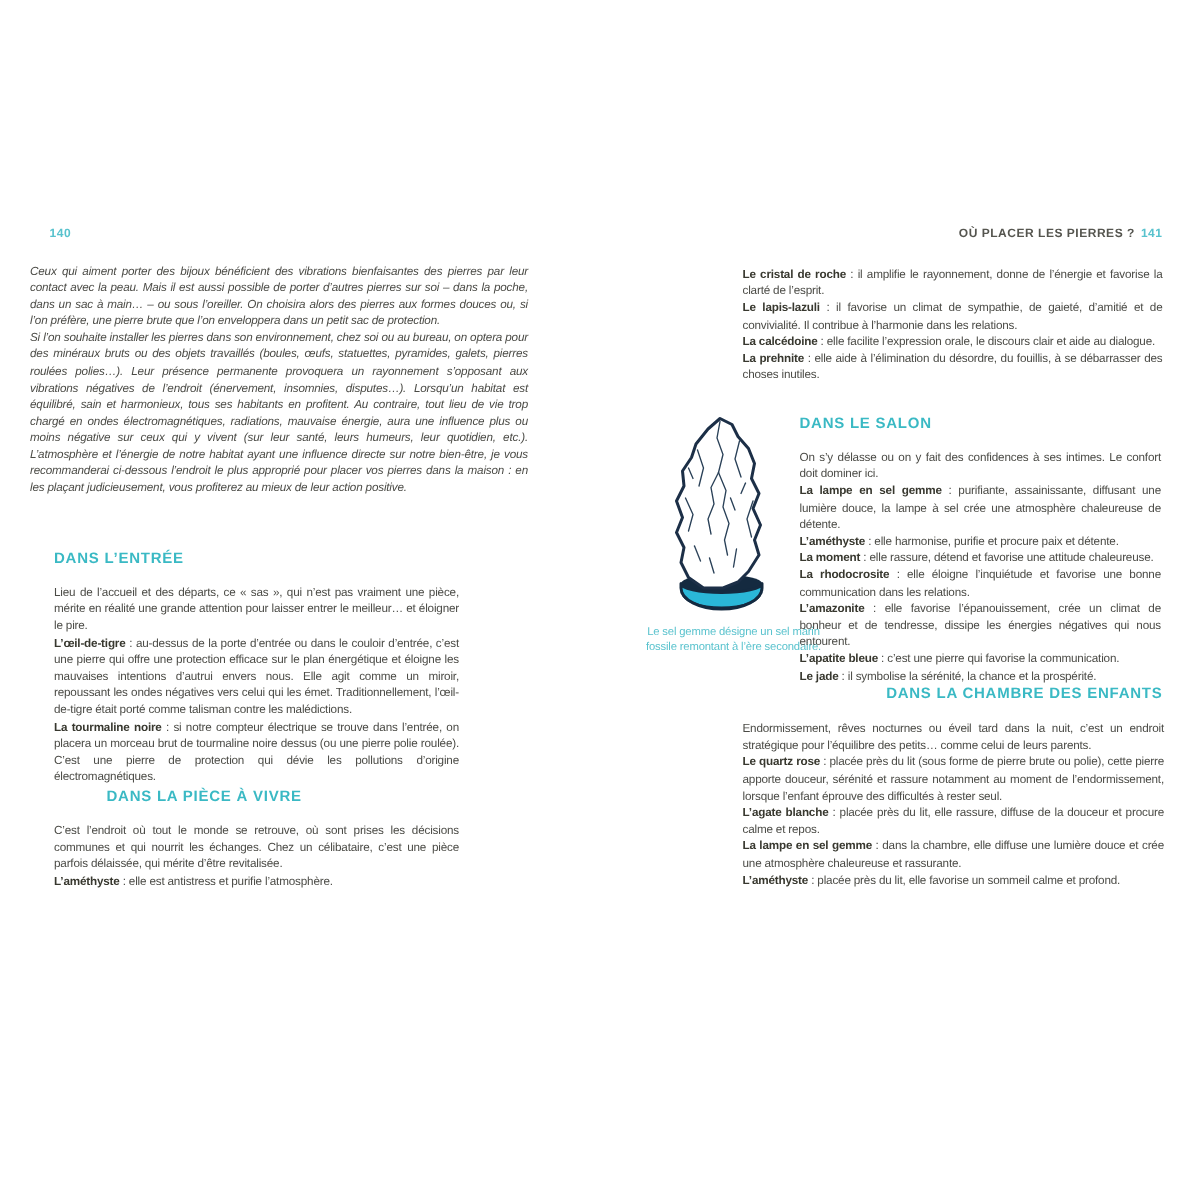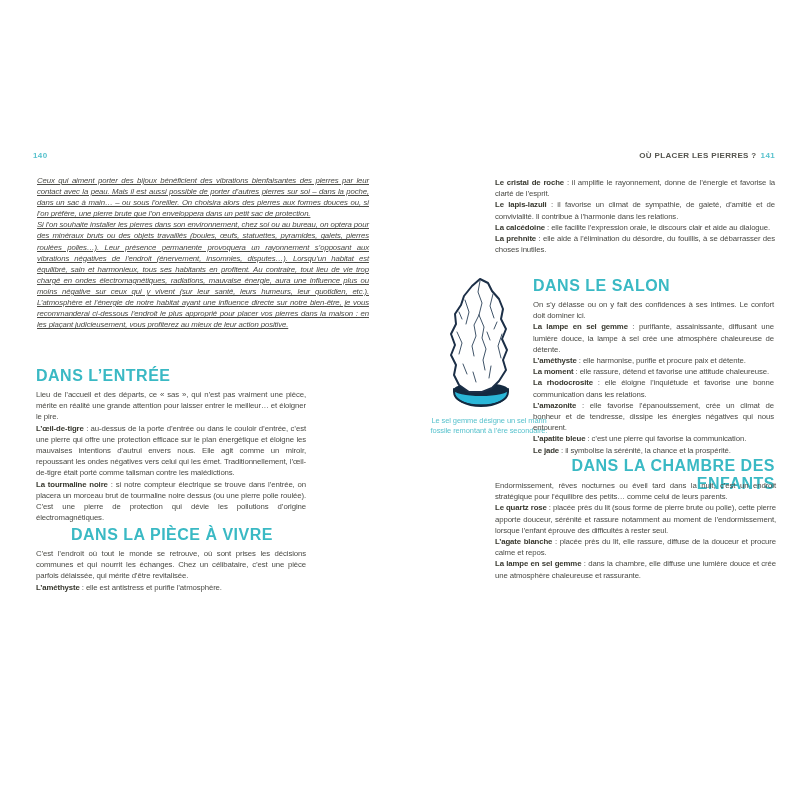--- a/index.html
+++ b/index.html
@@ -30,41 +30,41 @@
     position: absolute;
     font-size: 7.8px; line-height: 11.2px; letter-spacing: -0.12px;
     text-align: justify; color: #4b4b46;
   }
   .textblock p { margin: 0; }
   .textblock strong { font-weight: 700; color: #38382f; }
   .intro { font-style: italic; line-height: 11.1px; }
 
   .section-heading {
     position: absolute;
-    font-size: 16px; font-weight: 700; letter-spacing: 0.5px;
+    font-size: 10px; font-weight: 700; letter-spacing: 0.5px;
     color: #3ab9c4; white-space: nowrap;
   }
   .section-heading.centered { white-space: normal; text-align: right; }
 
   
   .lamp-figure { position: absolute; left: 429px; top: 272px; width: 104px; height: 140px; }
   .figure-caption {
     position: absolute; left: 429px; top: 416px; width: 120px;
     font-size: 7.5px; line-height: 10px; letter-spacing: -0.1px;
     color: #58c2cd; text-align: center;
   }
 </style>
 </head>
 <body>
 
 <div class="spread">
 
   <div class="folio folio-left">140</div>
 
-  <div class="textblock intro" style="left:37px; top:175px; width:332px;text-decoration:underline;">
+  <div class="textblock intro" style="left:20px; top:175px; width:332px;">
       <p><span>Ceux qui aiment porter des bijoux bénéficient des vibrations bienfaisantes des pierres par leur contact avec la peau. Mais il est aussi possible de porter d’autres pierres sur soi – dans la poche, dans un sac à main… – ou sous l’oreiller. On choisira alors des pierres aux formes douces ou, si l’on préfère, une pierre brute que l’on enveloppera dans un petit sac de protection.</span></p>
       <p><span>Si l’on souhaite installer les pierres dans son environnement, chez soi ou au bureau, on optera pour des minéraux bruts ou des objets travaillés (boules, œufs, statuettes, pyramides, galets, pierres roulées polies…). Leur présence permanente provoquera un rayonnement s’opposant aux vibrations négatives de l’endroit (énervement, insomnies, disputes…). Lorsqu’un habitat est équilibré, sain et harmonieux, tous ses habitants en profitent. Au contraire, tout lieu de vie trop chargé en ondes électromagnétiques, radiations, mauvaise énergie, aura une influence plus ou moins négative sur ceux qui y vivent (sur leur santé, leurs humeurs, leur quotidien, etc.). L’atmosphère et l’énergie de notre habitat ayant une influence directe sur notre bien-être, je vous recommanderai ci-dessous l’endroit le plus approprié pour placer vos pierres dans la maison : en les plaçant judicieusement, vous profiterez au mieux de leur action positive.</span></p>
     </div>
 
   <div class="section-heading" style="left:36px; top:367px;">DANS L’ENTRÉE</div>
 
   <div class="textblock" style="left:36px; top:389px; width:270px;">
       <p><span>Lieu de l’accueil et des départs, ce « sas », qui n’est pas vraiment une pièce, mérite en réalité une grande attention pour laisser entrer le meilleur… et éloigner le pire.</span></p>
       <p><strong>L’œil-de-tigre</strong><span> : au-dessus de la porte d’entrée ou dans le couloir d’entrée, c’est une pierre qui offre une protection efficace sur le plan énergétique et éloigne les mauvaises intentions d’autrui envers nous. Elle agit comme un miroir, repoussant les ondes négatives vers celui qui les émet. Traditionnellement, l’œil-de-tigre était porté comme talisman contre les malédictions.</span></p>
       <p><strong>La tourmaline noire</strong><span> : si notre compteur électrique se trouve dans l’entrée, on placera un morceau brut de tourmaline noire dessus (ou une pierre polie roulée). C’est une pierre de protection qui dévie les pollutions d’origine électromagnétiques.</span></p>
@@ -131,15 +131,16 @@
       <p><strong>Le jade</strong><span> : il symbolise la sérénité, la chance et la prospérité.</span></p>
     </div>
 
   <div class="section-heading centered" style="left:495px; top:457px; width:280px;">DANS LA CHAMBRE DES ENFANTS</div>
 
   <div class="textblock" style="left:495px; top:480px; width:281px;">
       <p><span>Endormissement, rêves nocturnes ou éveil tard dans la nuit, c’est un endroit stratégique pour l’équilibre des petits… comme celui de leurs parents.</span></p>
       <p><strong>Le quartz rose</strong><span> : placée près du lit (sous forme de pierre brute ou polie), cette pierre apporte douceur, sérénité et rassure notamment au moment de l’endormissement, lorsque l’enfant éprouve des difficultés à rester seul.</span></p>
       <p><strong>L’agate blanche</strong><span> : placée près du lit, elle rassure, diffuse de la douceur et procure calme et repos.</span></p>
       <p><strong>La lampe en sel gemme</strong><span> : dans la chambre, elle diffuse une lumière douce et crée une atmosphère chaleureuse et rassurante.</span></p>
+      <p><strong>L’améthyste</strong><span> : placée près du lit, elle favorise un sommeil calme et profond.</span></p>
     </div>
 
 </div>
 
 </body></html>

